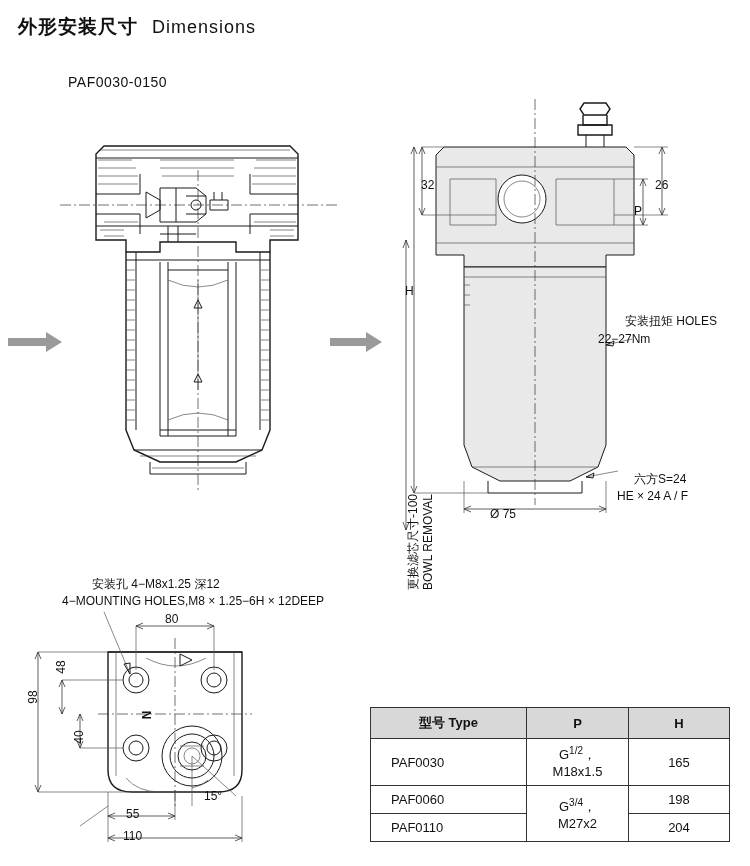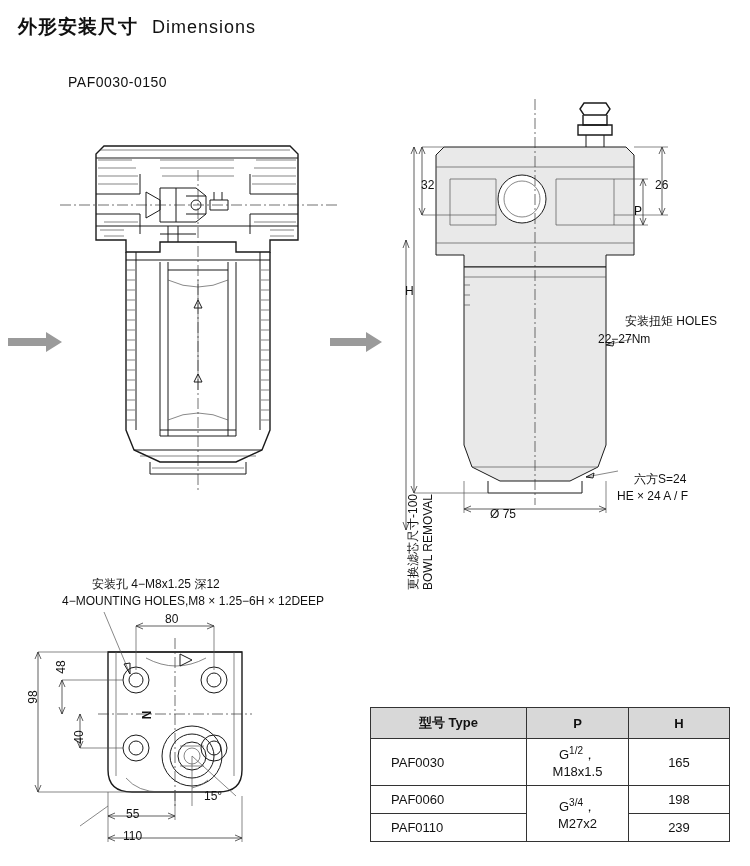--- a/index.html
+++ b/index.html
@@ -359,16 +359,16 @@
       <td><span>G</span><span class="sup">1/2</span><span>，M18x1.5</span></td>
       <td class="h">165</td>
     </tr>
     <tr>
       <td class="type">PAF0060</td>
       <td rowspan="2"><span>G</span><span class="sup">3/4</span><span>，M27x2</span></td>
       <td class="h">198</td>
     </tr>
     <tr>
       <td class="type">PAF0110</td>
-      <td class="h">239</td>
+      <td class="h">204</td>
     </tr>
   </tbody>
 </table>
 
 </body></html>

